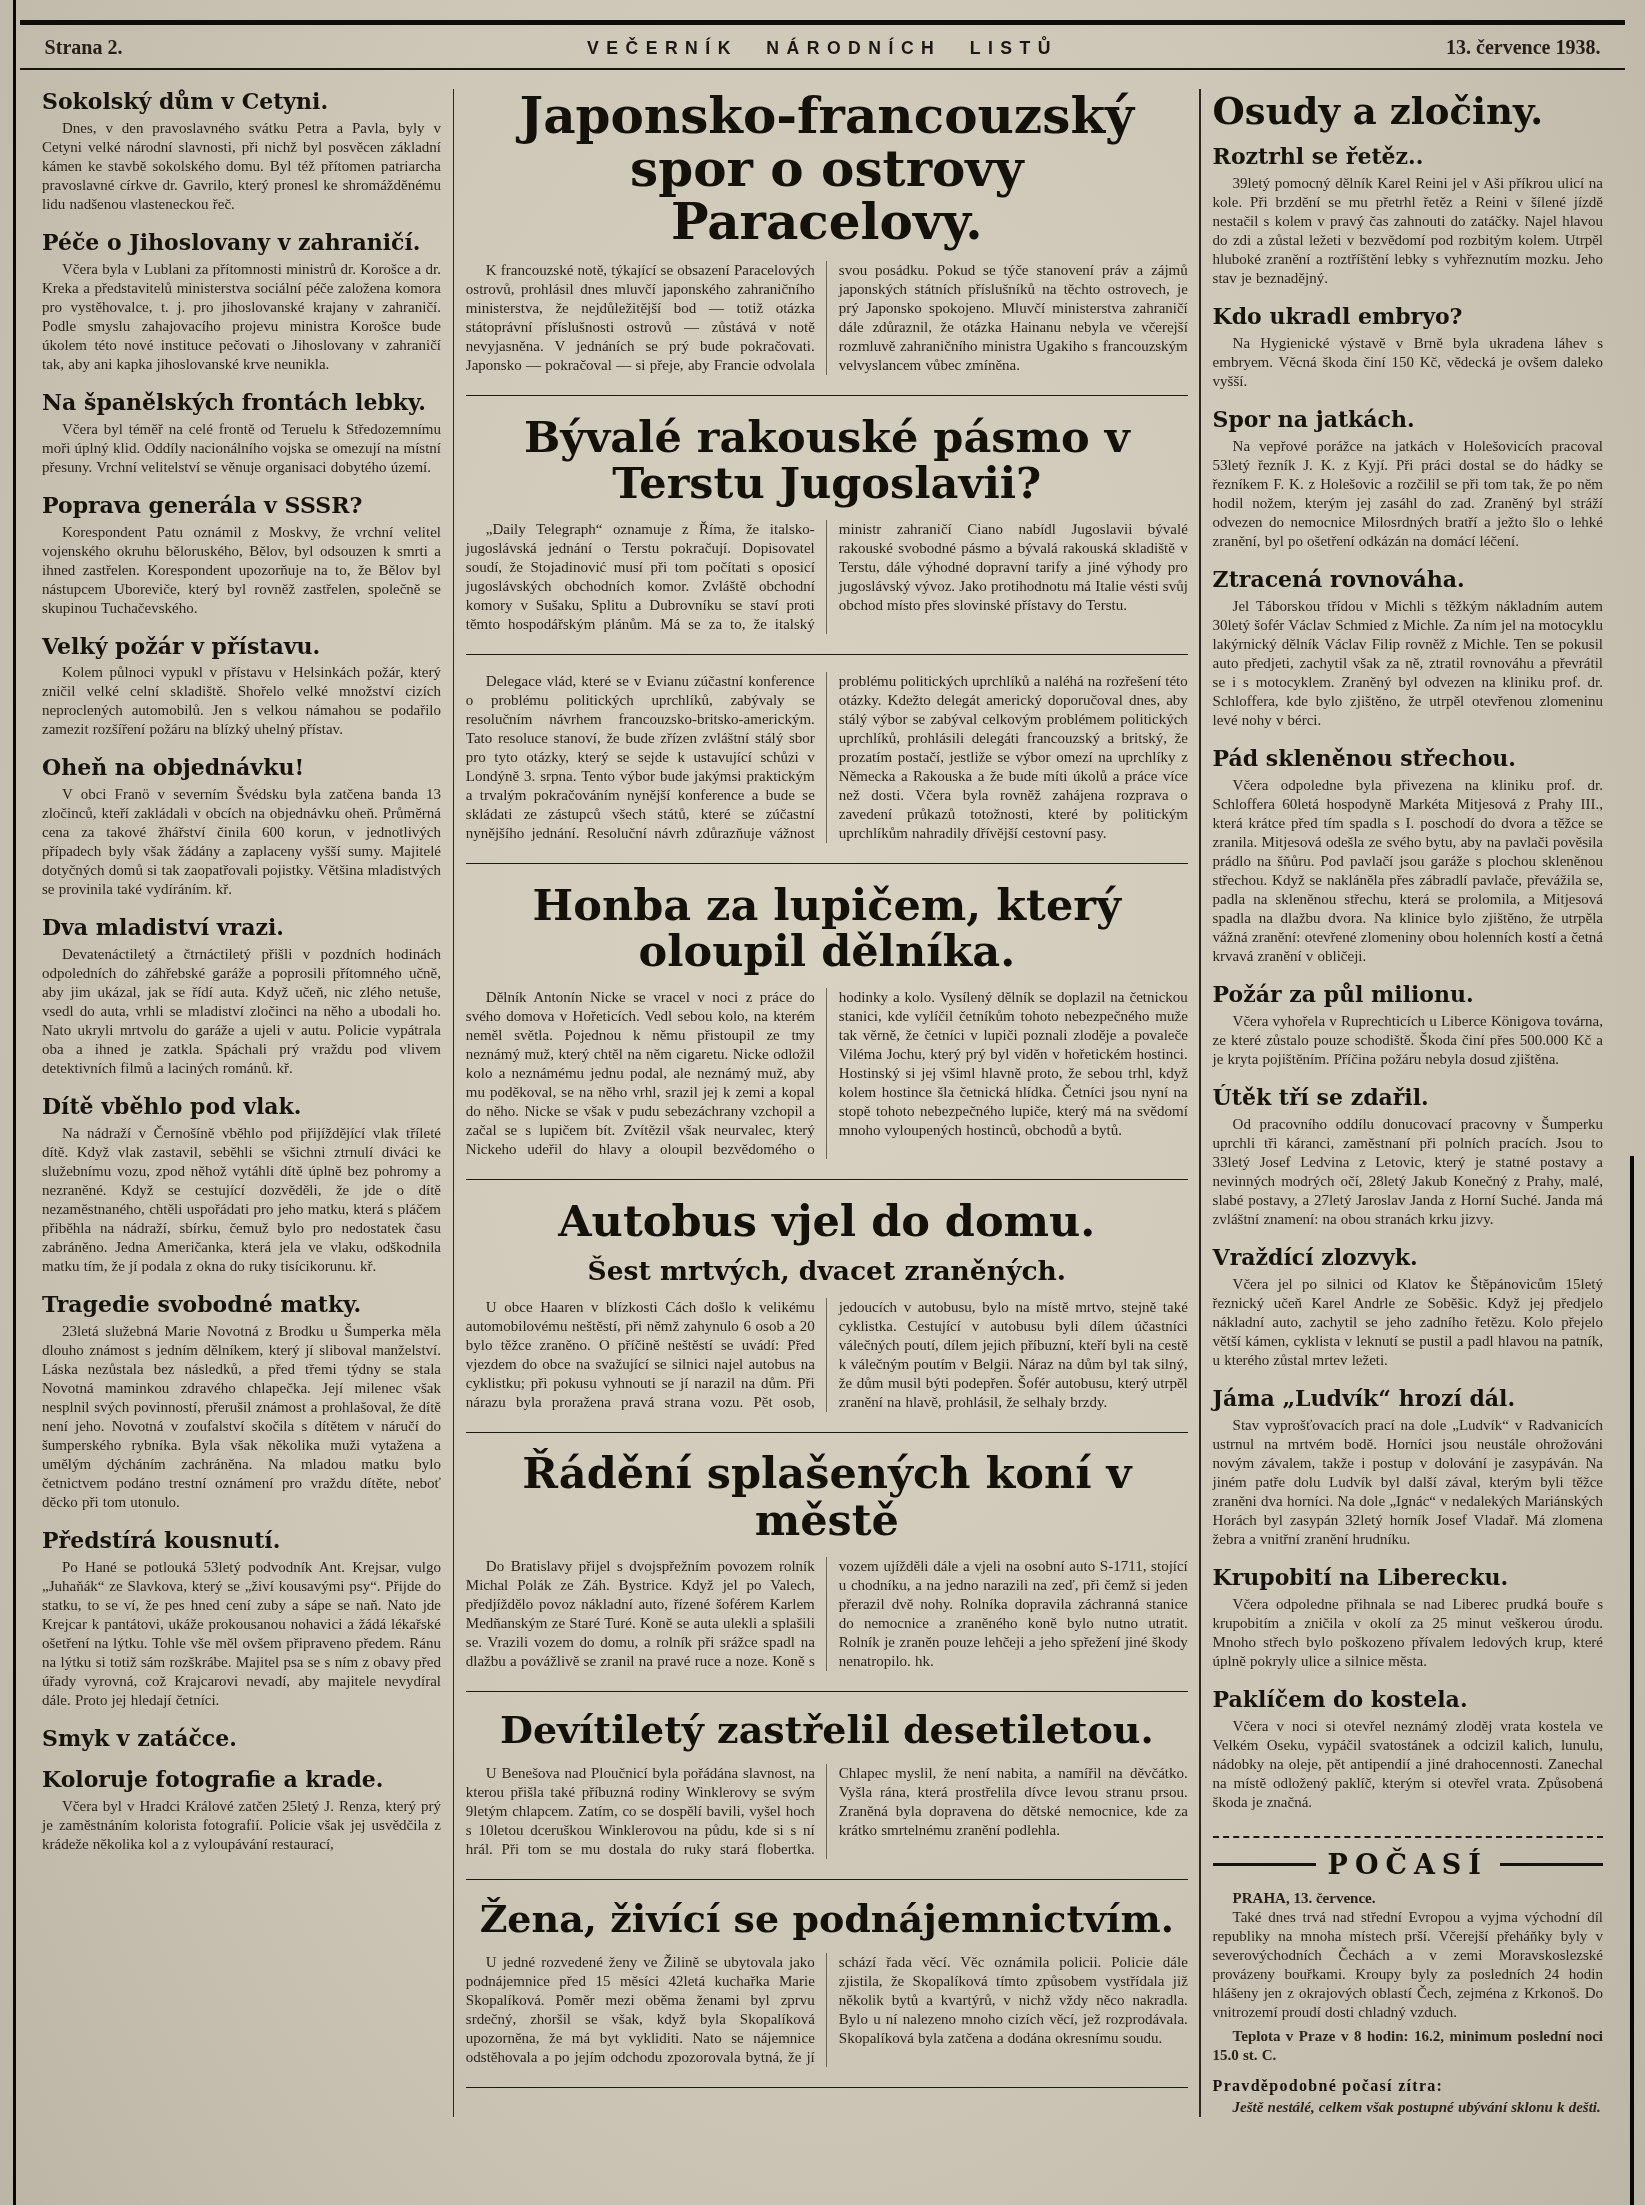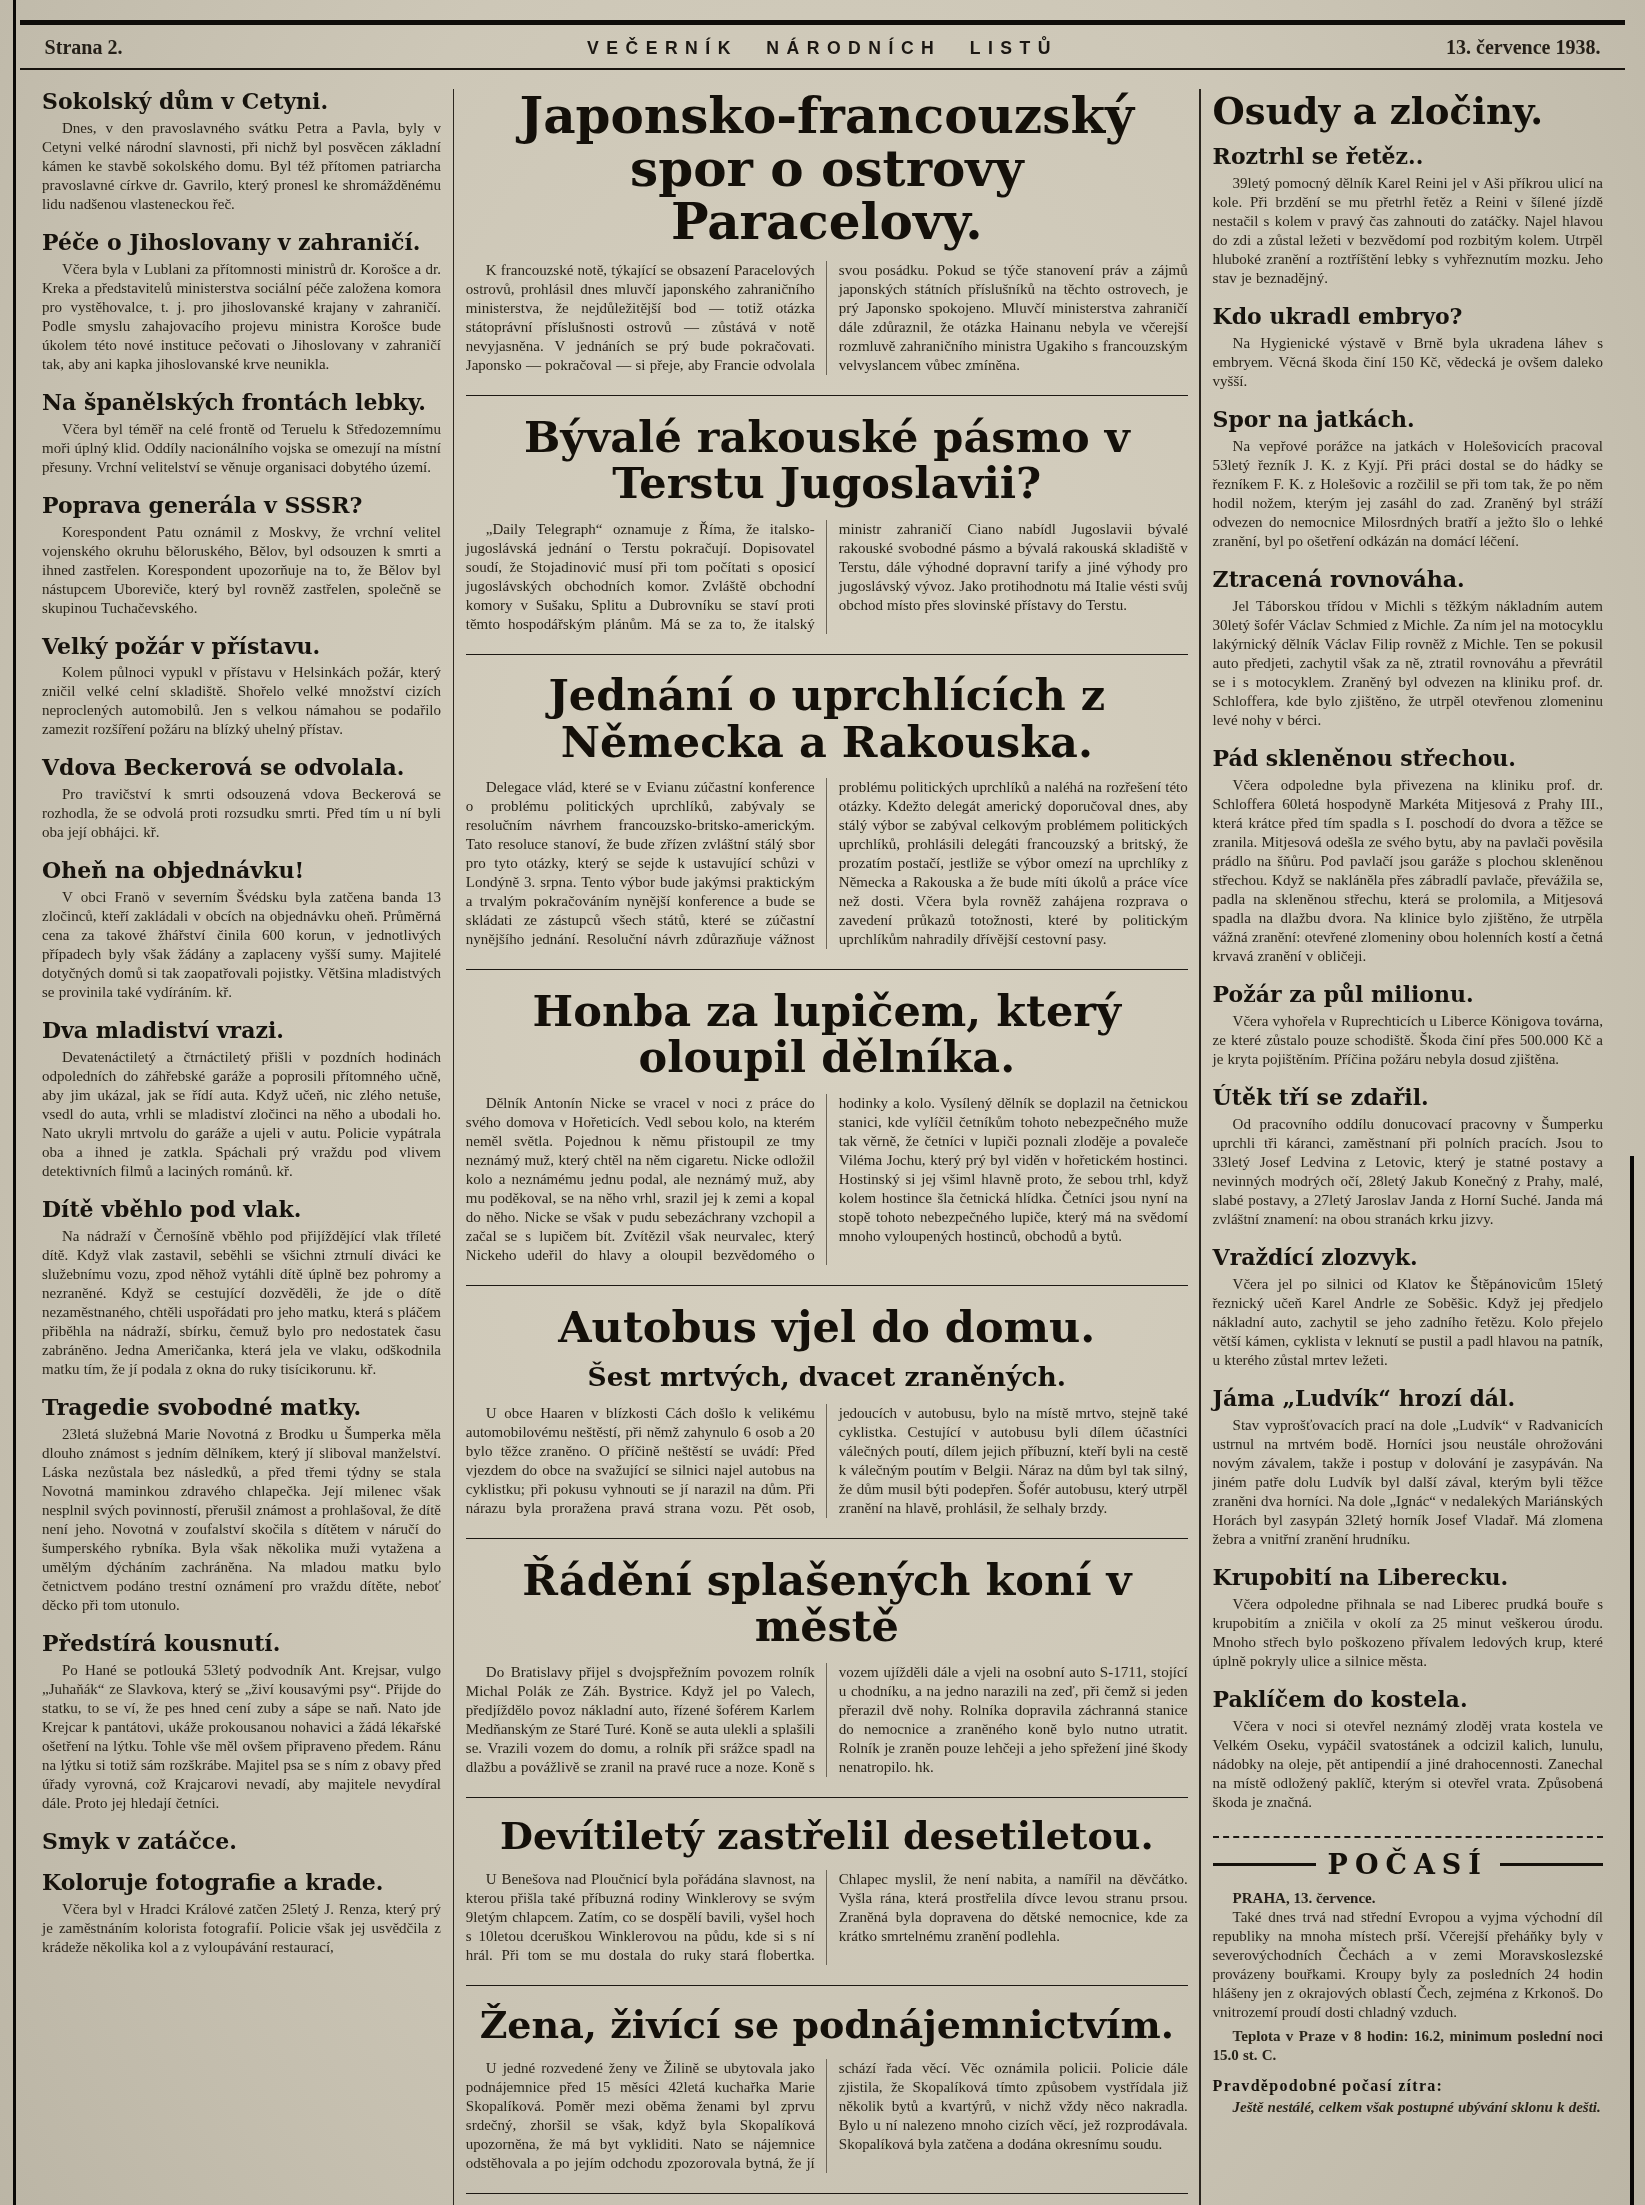--- a/index.html
+++ b/index.html
@@ -120,24 +120,20 @@
   <article class="s-article">
     <h3 class="sm-title">Poprava generála v SSSR?</h3>
     <div class="article-body">Korespondent Patu oznámil z Moskvy, že vrchní velitel vojenského okruhu běloruského, Bělov, byl odsouzen k smrti a ihned zastřelen. Korespondent upozorňuje na to, že Bělov byl nástupcem Uboreviče, který byl rovněž zastřelen, společně se skupinou Tuchačevského.</div>
   </article>
 
   <article class="s-article">
     <h3 class="sm-title">Velký požár v přístavu.</h3>
     <div class="article-body">Kolem půlnoci vypukl v přístavu v Helsinkách požár, který zničil velké celní skladiště. Shořelo velké množství cizích neproclených automobilů. Jen s velkou námahou se podařilo zamezit rozšíření požáru na blízký uhelný přístav.</div>
   </article>
 
-  <article class="s-article">
-    <h3 class="sm-title">Vdova Beckerová se odvolala.</h3>
-    <div class="article-body">Pro travičství k smrti odsouzená vdova Beckerová se rozhodla, že se odvolá proti rozsudku smrti. Před tím u ní byli oba její obhájci.  kř.</div>
-  </article>
 
   <article class="s-article">
     <h3 class="sm-title">Oheň na objednávku!</h3>
     <div class="article-body">V obci Franö v severním Švédsku byla zatčena banda 13 zločinců, kteří zakládali v obcích na objednávku oheň. Průměrná cena za takové žhářství činila 600 korun, v jednotlivých případech byly však žádány a zaplaceny vyšší sumy. Majitelé dotyčných domů si tak zaopatřovali pojistky. Většina mladistvých se provinila také vydíráním.  kř.</div>
   </article>
 
   <article class="s-article">
     <h3 class="sm-title">Dva mladiství vrazi.</h3>
     <div class="article-body">Devatenáctiletý a čtrnáctiletý přišli v pozdních hodinách odpoledních do záhřebské garáže a poprosili přítomného učně, aby jim ukázal, jak se řídí auta. Když učeň, nic zlého netuše, vsedl do auta, vrhli se mladiství zločinci na něho a ubodali ho. Nato ukryli mrtvolu do garáže a ujeli v autu. Policie vypátrala oba a ihned je zatkla. Spáchali prý vraždu pod vlivem detektivních filmů a laciných románů.  kř.</div>
   </article>
@@ -175,21 +171,20 @@
         <h1 class="hl-xl">Japonsko-francouzský spor o ostrovy Paracelovy.</h1>
         <div class="article-body c-body">K francouzské notě, týkající se obsazení Paracelových ostrovů, prohlásil dnes mluvčí japonského zahraničního ministerstva, že nejdůležitější bod — totiž otázka státoprávní příslušnosti ostrovů — zůstává v notě nevyjasněna. V jednáních se prý bude pokračovati. Japonsko — pokračoval — si přeje, aby Francie odvolala svou posádku. Pokud se týče stanovení práv a zájmů japonských státních příslušníků na těchto ostrovech, je prý Japonsko spokojeno. Mluvčí ministerstva zahraničí dále zdůraznil, že otázka Hainanu nebyla ve včerejší rozmluvě zahraničního ministra Ugakiho s francouzským velvyslancem vůbec zmíněna.</div>
       </article>
 
       <article class="c-article">
         <h1 class="hl-lg">Bývalé rakouské pásmo v Terstu Jugoslavii?</h1>
         <div class="article-body c-body">„Daily Telegraph“ oznamuje z Říma, že italsko-jugoslávská jednání o Terstu pokračují. Dopisovatel soudí, že Stojadinović musí při tom počítati s oposicí jugoslávských obchodních komor. Zvláště obchodní komory v Sušaku, Splitu a Dubrovníku se staví proti těmto hospodářským plánům. Má se za to, že italský ministr zahraničí Ciano nabídl Jugoslavii bývalé rakouské svobodné pásmo a bývalá rakouská skladiště v Terstu, dále výhodné dopravní tarify a jiné výhody pro jugoslávský vývoz. Jako protihodnotu má Italie vésti svůj obchod místo přes slovinské přístavy do Terstu.</div>
       </article>
 
       <article class="c-article">
-        <h1 class="hl-lg">Jednání o uprchlících z Německa a Rakouska.</h1>
         <div class="article-body c-body">Delegace vlád, které se v Evianu zúčastní konference o problému politických uprchlíků, zabývaly se resolučním návrhem francouzsko-britsko-americkým. Tato resoluce stanoví, že bude zřízen zvláštní stálý sbor pro tyto otázky, který se sejde k ustavující schůzi v Londýně 3. srpna. Tento výbor bude jakýmsi praktickým a trvalým pokračováním nynější konference a bude se skládati ze zástupců všech států, které se zúčastní nynějšího jednání. Resoluční návrh zdůrazňuje vážnost problému politických uprchlíků a naléhá na rozřešení této otázky. Kdežto delegát americký doporučoval dnes, aby stálý výbor se zabýval celkovým problémem politických uprchlíků, prohlásili delegáti francouzský a britský, že prozatím postačí, jestliže se výbor omezí na uprchlíky z Německa a Rakouska a že bude míti úkolů a práce více než dosti. Včera byla rovněž zahájena rozprava o zavedení průkazů totožnosti, které by politickým uprchlíkům nahradily dřívější cestovní pasy.</div>
       </article>
 
       <article class="c-article">
         <h1 class="hl-lg">Honba za lupičem, který oloupil dělníka.</h1>
         <div class="article-body c-body">Dělník Antonín Nicke se vracel v noci z práce do svého domova v Hořeticích. Vedl sebou kolo, na kterém neměl světla. Pojednou k němu přistoupil ze tmy neznámý muž, který chtěl na něm cigaretu. Nicke odložil kolo a neznámému jednu podal, ale neznámý muž, aby mu poděkoval, se na něho vrhl, srazil jej k zemi a kopal do něho. Nicke se však v pudu sebezáchrany vzchopil a začal se s lupičem bít. Zvítězil však neurvalec, který Nickeho udeřil do hlavy a oloupil bezvědomého o hodinky a kolo. Vysílený dělník se doplazil na četnickou stanici, kde vylíčil četníkům tohoto nebezpečného muže tak věrně, že četníci v lupiči poznali zloděje a povaleče Viléma Jochu, který prý byl viděn v hořetickém hostinci. Hostinský si jej všiml hlavně proto, že sebou trhl, když kolem hostince šla četnická hlídka. Četníci jsou nyní na stopě tohoto nebezpečného lupiče, který má na svědomí mnoho vyloupených hostinců, obchodů a bytů.</div>
       </article>
 
       <article class="c-article">
         <h1 class="hl-lg">Autobus vjel do domu.</h1>

